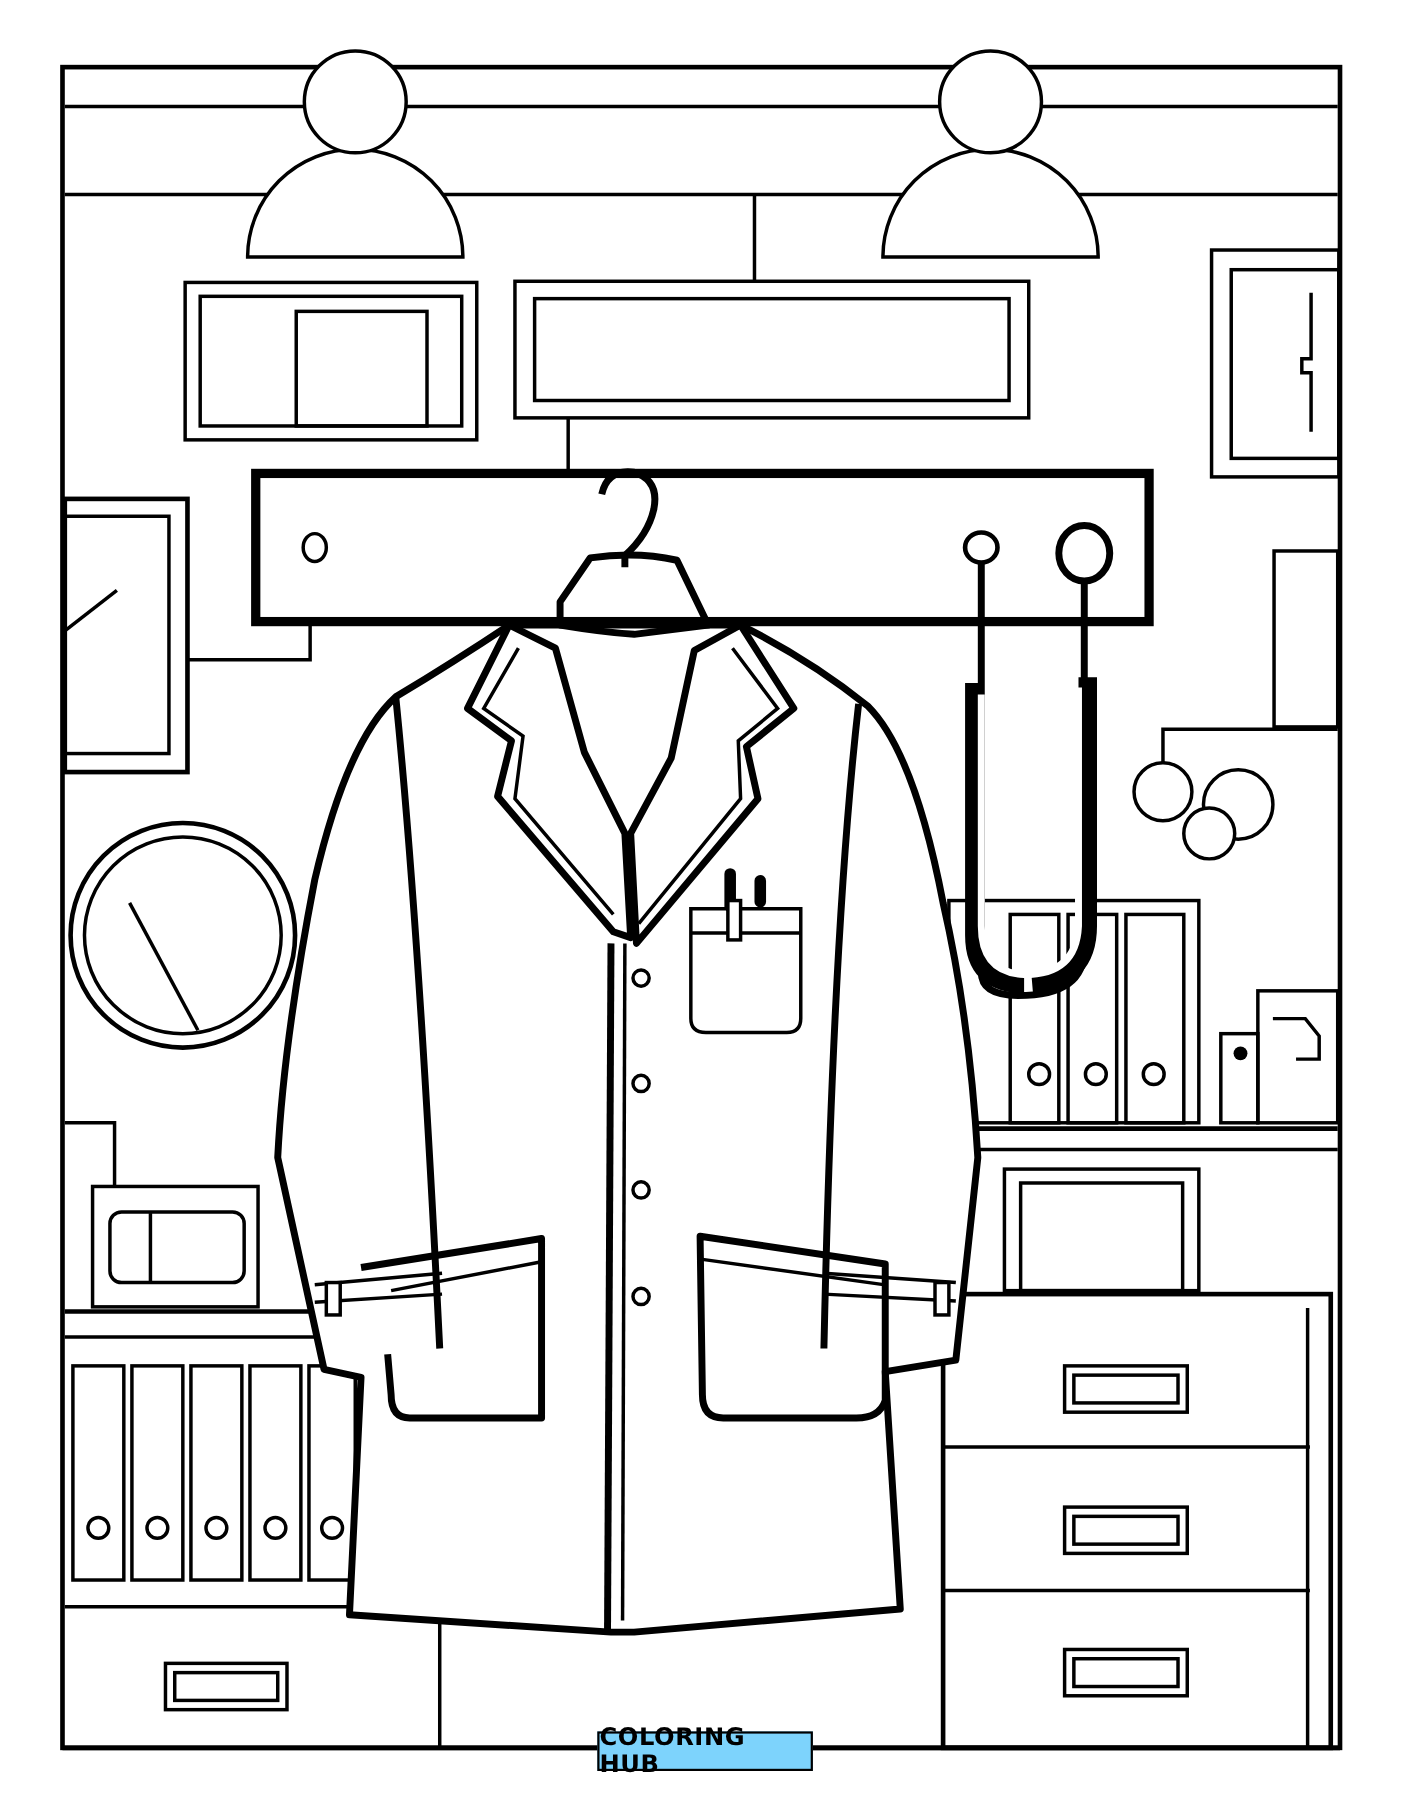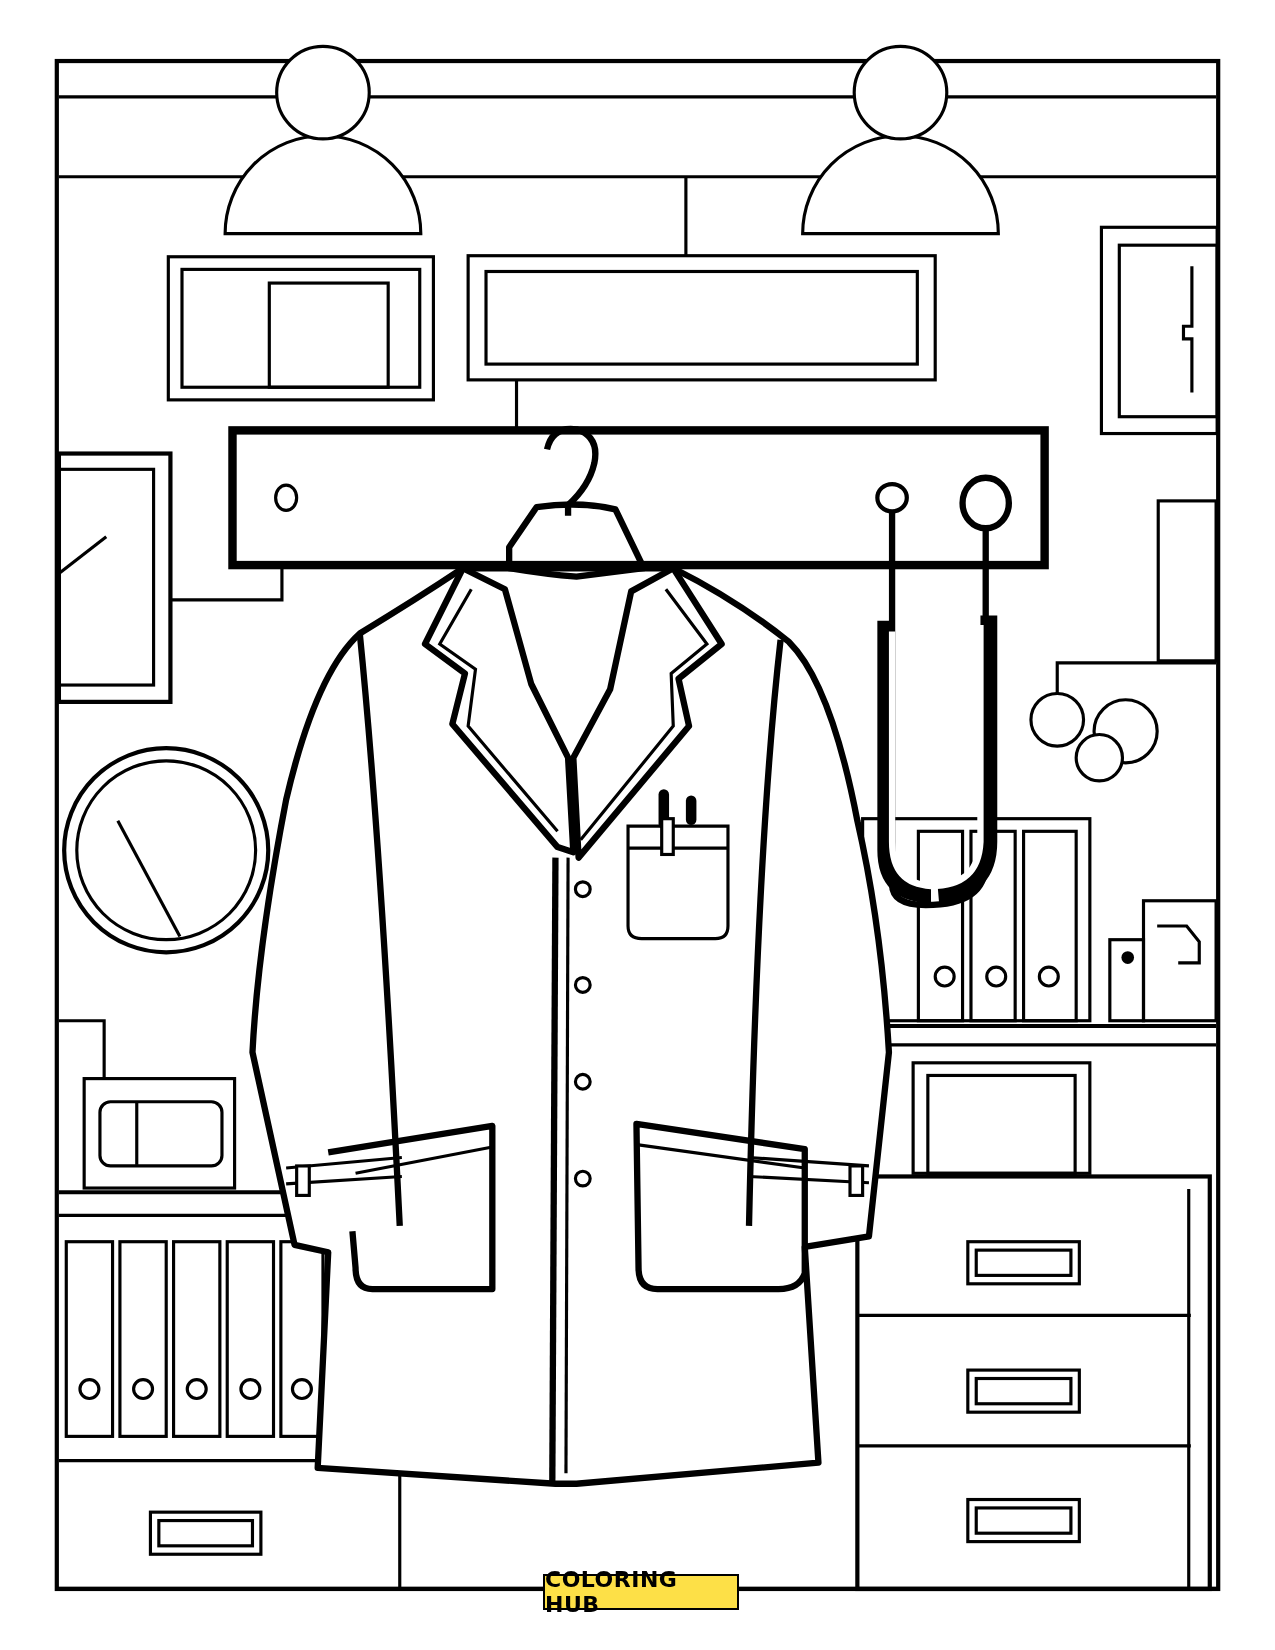--- a/index.html
+++ b/index.html
@@ -3,21 +3,21 @@
 <meta charset="utf-8">
 <style>
   html,body{margin:0;padding:0;background:#fff;}
   body{width:1275px;height:1650px;position:relative;overflow:hidden;font-family:"DejaVu Sans",sans-serif;}
   svg{position:absolute;left:0;top:0;}
   .l{fill:none;stroke:#000;stroke-width:3;}
   .m{fill:none;stroke:#000;stroke-width:4;}
   .h{fill:none;stroke:#000;stroke-width:6;stroke-linejoin:round;}
   .hw{fill:#fff;stroke:#000;stroke-width:6;stroke-linejoin:round;}
   .w{fill:#fff;stroke:#000;stroke-width:3;}
-  .brand{position:absolute;left:543px;top:1574px;width:192px;height:32px;background:#fde047;border:2px solid #000;
+  .brand{position:absolute;left:543px;top:1574px;width:192px;height:32px;background:#7dd3fc;border:2px solid #000;
     display:flex;align-items:center;justify-content:center;font-family:"DejaVu Sans",sans-serif;font-weight:bold;font-size:22px;letter-spacing:0.5px;color:#000;}
 </style>
 </head>
 <body>
 
 <svg width="1275" height="1650" viewBox="0 0 1212 1568" preserveAspectRatio="none">
 
   <rect x="54" y="58" width="1104" height="1452" class="m"></rect>
 
   <line class="l" x1="56" y1="92" x2="1156" y2="92"></line>

